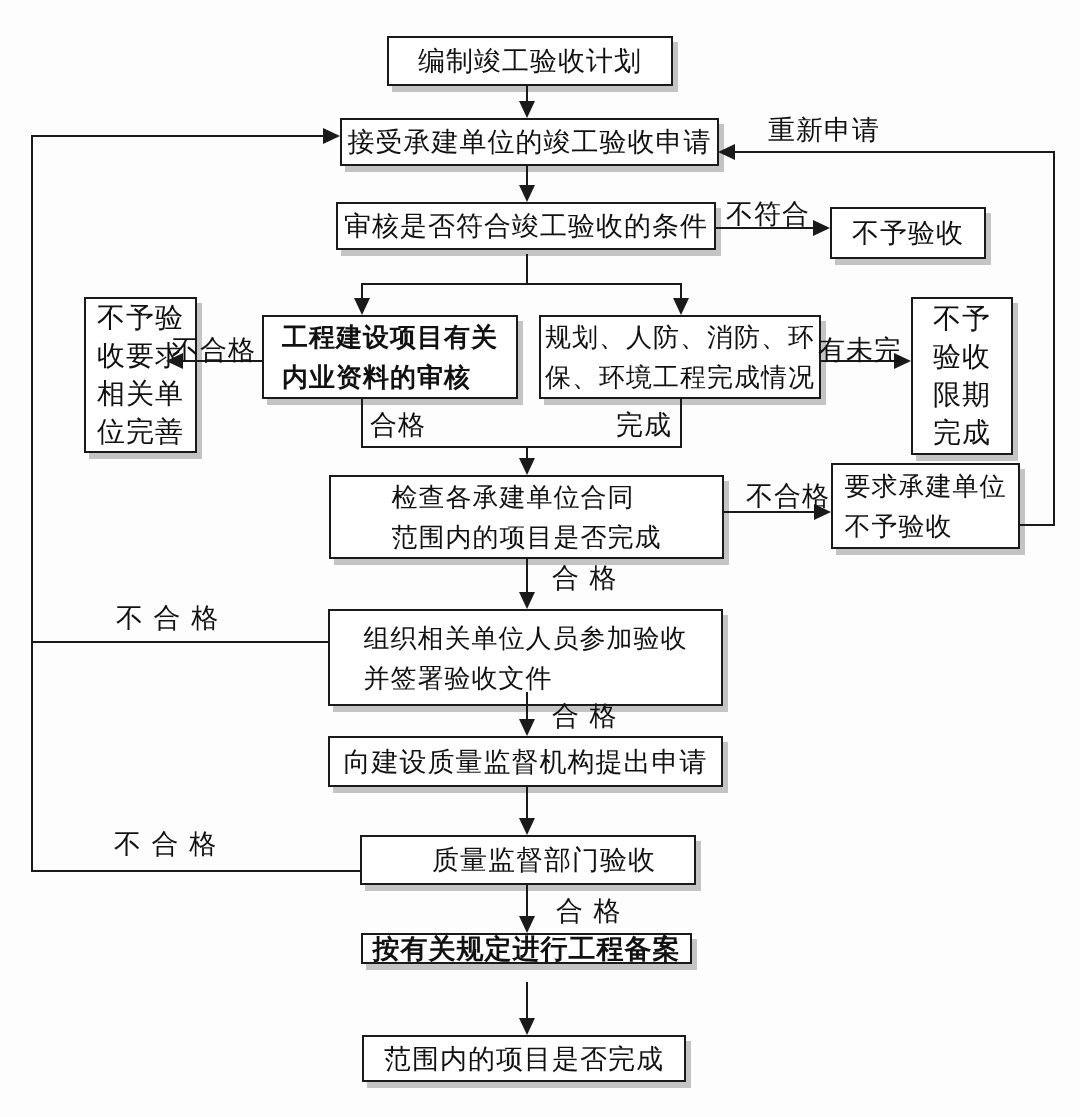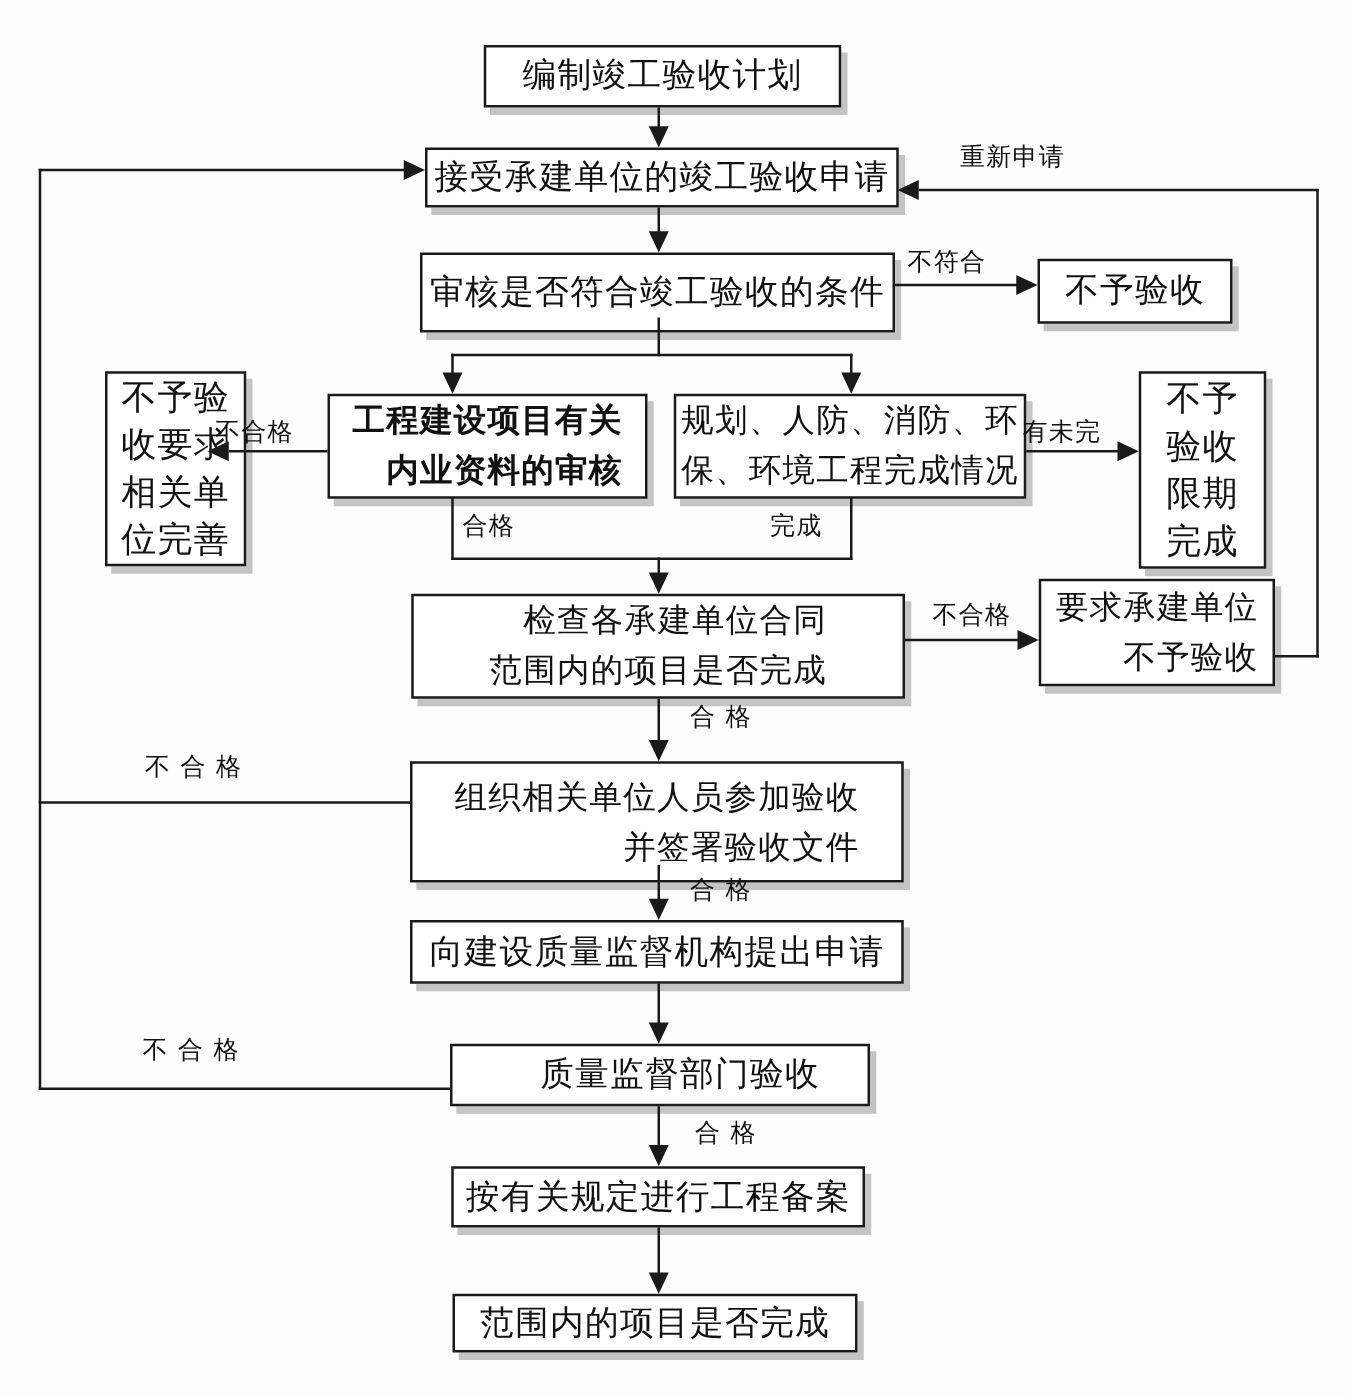--- a/index.html
+++ b/index.html
@@ -11,31 +11,31 @@
     color:#111;
     overflow:hidden;
   }
   .box{
     position:absolute;
     box-sizing:border-box;
     background:#ffffff;
     border:2px solid #1a1a1a;
     box-shadow:5px 6px 0 rgba(150,150,150,0.55);
     display:flex;align-items:center;justify-content:center;
-    text-align:right;
+    text-align:left;
     font-size:27px;
     line-height:40px;
     white-space:pre-line;
     letter-spacing:1px;
   }
   .box.small{font-size:26px;}
   .box.tall{font-size:28px;line-height:38px;}
   .lbl{
     position:absolute;
-    font-size:20px;
+    font-size:27px;
     white-space:pre;
     letter-spacing:1px;
     color:#111;
   }
   .vl{position:absolute;width:2px;background:#1a1a1a;}
   .hl{position:absolute;height:2px;background:#1a1a1a;}
   .ad{position:absolute;width:0;height:0;
       border-left:8px solid transparent;border-right:8px solid transparent;
       border-top:17px solid #1a1a1a;}
   .ar{position:absolute;width:0;height:0;
@@ -45,21 +45,21 @@
       border-top:8px solid transparent;border-bottom:8px solid transparent;
       border-right:17px solid #1a1a1a;}
 </style>
 </head>
 <body>
 
 <div class="canvas">
 
   <div class="box" style="left:387px;top:36px;width:286px;height:50px;">编制竣工验收计划</div>
   <div class="box" style="left:340px;top:118px;width:379px;height:48px;">接受承建单位的竣工验收申请</div>
-  <div class="box" style="left:336px;top:202px;width:380px;height:64px;">审核是否符合竣工验收的条件</div>
+  <div class="box" style="left:336px;top:202px;width:380px;height:48px;">审核是否符合竣工验收的条件</div>
   <div class="box" style="left:830px;top:207px;width:156px;height:52px;">不予验收</div>
   <div class="box small" style="left:262px;top:315px;width:256px;height:84px;font-weight:bold;">工程建设项目有关
 内业资料的审核</div>
   <div class="box small" style="left:539px;top:315px;width:282px;height:84px;">规划、人防、消防、环
 保、环境工程完成情况</div>
   <div class="box tall" style="left:53px;top:297px;width:113px;height:156px;margin-left:31px;">不予验
 收要求
 相关单
 位完善</div>
   <div class="box tall" style="left:911px;top:297px;width:102px;height:158px;">不予
@@ -67,21 +67,21 @@
 限期
 完成</div>
   <div class="box small" style="left:329px;top:475px;width:395px;height:84px;">检查各承建单位合同
 范围内的项目是否完成</div>
   <div class="box small" style="left:831px;top:463px;width:189px;height:86px;">要求承建单位
 不予验收</div>
   <div class="box small" style="left:328px;top:609px;width:395px;height:97px;">组织相关单位人员参加验收
 并签署验收文件</div>
   <div class="box" style="left:328px;top:736px;width:395px;height:51px;">向建设质量监督机构提出申请</div>
   <div class="box" style="left:360px;top:835px;width:336px;height:50px;padding-left:32px;">质量监督部门验收</div>
-  <div class="box" style="left:361px;top:933px;width:331px;height:49px;">按有关规定进行工程备案</div>
+  <div class="box" style="left:361px;top:933px;width:331px;height:31px;font-weight:bold;">按有关规定进行工程备案</div>
   <div class="box" style="left:362px;top:1035px;width:324px;height:47px;">范围内的项目是否完成</div>
 
   <div class="vl" style="left:526px;top:86px;height:16px;"></div>
   <div class="ad" style="left:519px;top:101px;"></div>
 
   <div class="vl" style="left:526px;top:166px;height:20px;"></div>
   <div class="ad" style="left:519px;top:185px;"></div>
 
   <div class="hl" style="left:716px;top:227px;width:98px;"></div>
   <div class="ar" style="left:813px;top:220px;"></div>

